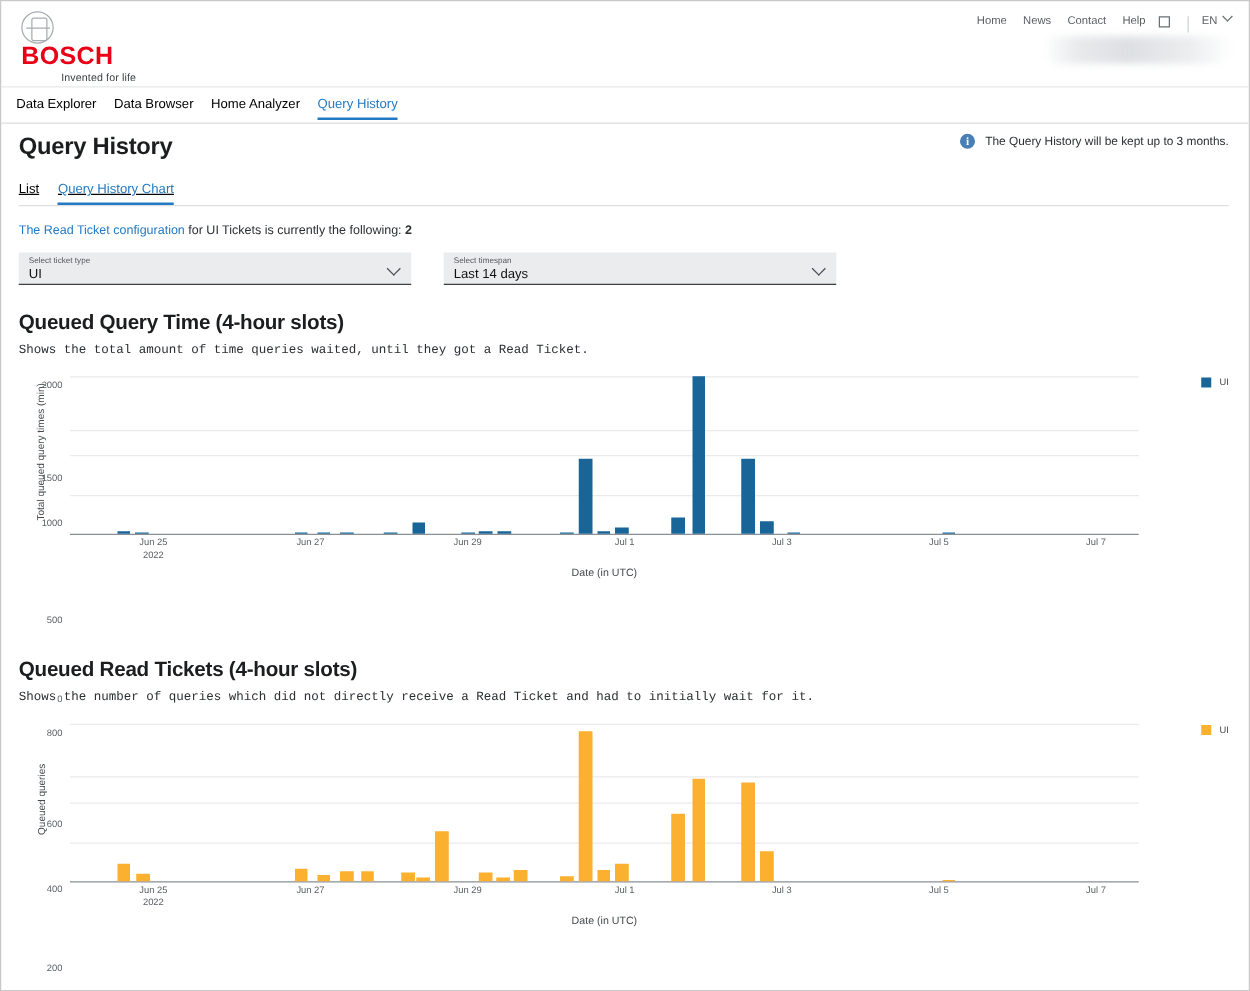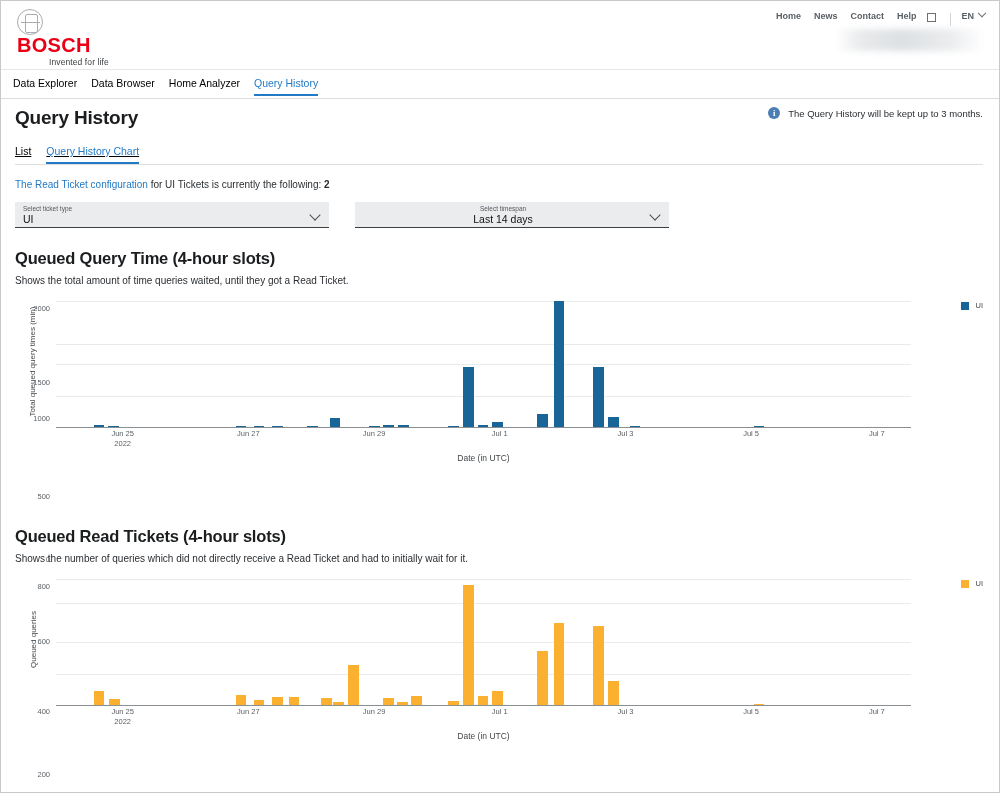--- a/index.html
+++ b/index.html
@@ -24,21 +24,20 @@
     justify-content: flex-end;
     padding: 4px 14px 0 0;
     font-size: 9px;
     color: #5a5f64;
   }
   .utility-bar a, .utility-bar span.ulink {
     color: #5a5f64;
     text-decoration: none;
     margin-left: 13px;
     cursor: pointer;
-    font-weight: bold;
   }
   .util-icon {
     margin-left: 11px;
     width: 9px; height: 9px;
     border: 1.2px solid #6b7075;
     display: inline-block;
     position: relative;
     top: 1px;
   }
   .util-sep {
@@ -251,21 +250,21 @@
   }
   .select {
     height: 26px;
     background: #ebecee;
     border-bottom: 1.5px solid #3c4043;
     position: relative;
     cursor: pointer;
     padding: 2px 26px 0 8px;
   }
   .select.a { width: 314px; margin-right: 26px; }
-  .select.b { width: 314px; text-align: center; }
+  .select.b { width: 314px; }
   .select .lbl {
     font-size: 6.5px;
     color: #53585c;
     line-height: 9px;
     display: block;
   }
   .select .val {
     font-size: 10.5px;
     color: #111;
     line-height: 13px;
@@ -287,20 +286,21 @@
     left: 14px; top: 0;
     font-size: 16.5px; font-weight: bold;
     color: #1b1d1f;
     letter-spacing: -.2px;
   }
   .chart-sub {
     position: absolute;
     left: 14px; top: 26px;
     font-size: 10px;
     color: #2b2f33;
+    font-family: Liberation Mono, monospace;
   }
   .plot-area {
     position: absolute;
     left: 0; right: 0; top: 46px;
     height: 150px;
   }
   .ylabel {
     position: absolute;
     left: 26px; top: 0;
     height: 132px;
@@ -499,21 +499,21 @@
             <span>Queued queries</span>
           </div>
         <div class="grid">
             <div class="gridline base" style="top: 132px;"></div>
             <div class="gridline" style="top: 100.571px;">
               <span class="ytick" style="top: 100.571px;">200</span>
             </div>
             <div class="gridline" style="top: 69.1429px;">
               <span class="ytick" style="top: 69.1429px;">400</span>
             </div>
-            <div class="gridline" style="top: 30px;">
+            <div class="gridline" style="top: 48px;">
               <span class="ytick" style="top: 37.7143px;">600</span>
             </div>
             <div class="gridline" style="top: 6.28571px;">
               <span class="ytick" style="top: 6.28571px;">800</span>
             </div>
             <div class="bars">
               <div class="bar" title="UI: 90" style="height: 14.1429px; left: 4.4%; width: 1.25%; background: rgb(251, 176, 48);"></div>
               <div class="bar" title="UI: 40" style="height: 6.28571px; left: 6.2%; width: 1.25%; background: rgb(251, 176, 48);"></div>
               <div class="bar" title="UI: 65" style="height: 10.2143px; left: 21%; width: 1.25%; background: rgb(251, 176, 48);"></div>
               <div class="bar" title="UI: 35" style="height: 5.5px; left: 23.1%; width: 1.25%; background: rgb(251, 176, 48);"></div>

